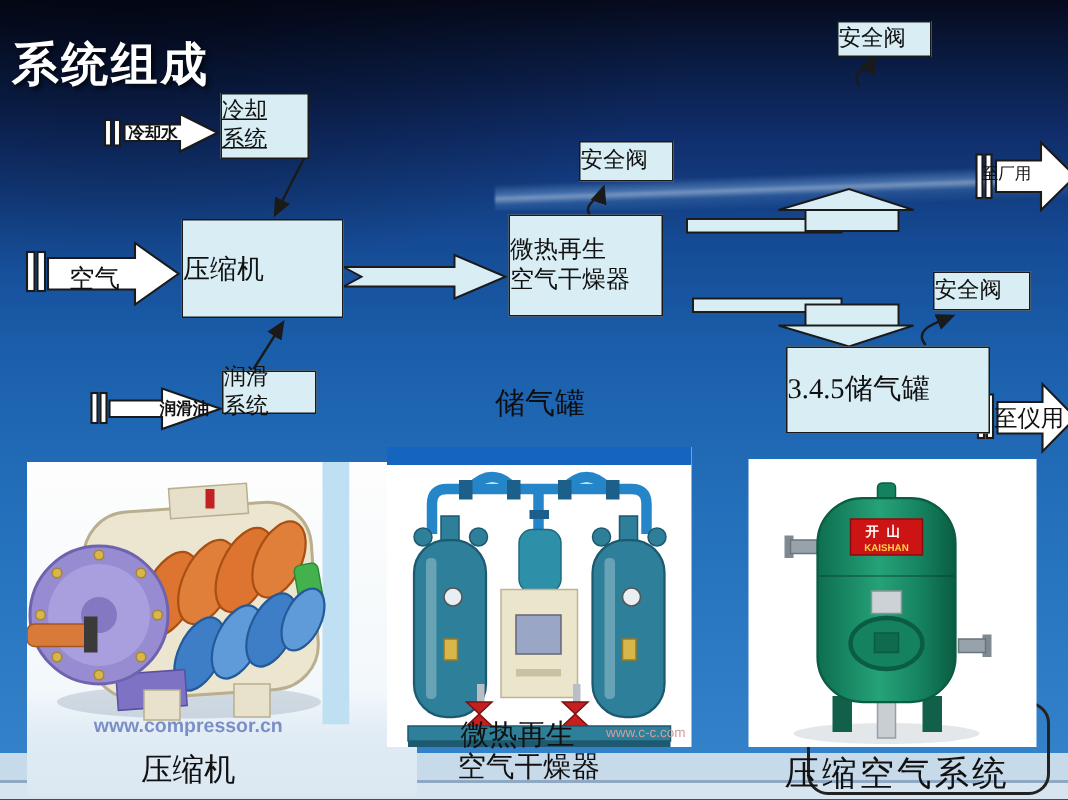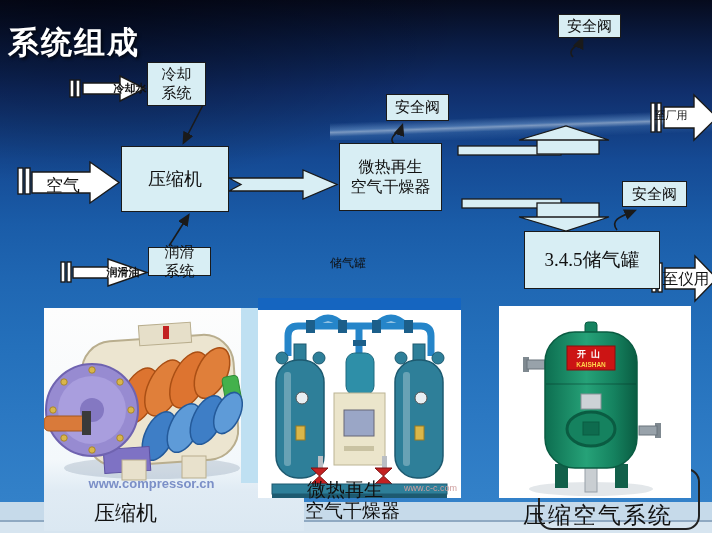--- a/index.html
+++ b/index.html
@@ -28,38 +28,37 @@
     text-shadow:2px 2px 3px rgba(0,0,0,0.65);
     text-align:right;
   }
   #diagram-svg{left:0;top:0;z-index:2;pointer-events:none;}
   .wa{fill:var(--arrow-fill,#fff);stroke:#1a1a1a;stroke-width:1.4;}
   .ba{fill:var(--block-arrow-fill,#d8eef4);stroke:#1a1a1a;stroke-width:1.3;}
   .cn{fill:none;stroke:#1a1a1a;stroke-width:1.6;}
   .dbox{
     background:var(--box-fill,#d8eef4);
     border:1.6px solid var(--box-border,#1a1a1a);
-    color:#111;display:flex;flex-direction:column;align-items:center;justify-content:center;
+    color:#111;display:flex;flex-direction:column;align-items:flex-start;justify-content:center;
     box-sizing:border-box;z-index:3;text-align:center;line-height:1.25;
   }
   .flow-label{z-index:4;color:#111;text-align:center;white-space:nowrap;}
-  #label-storage{left:330px;top:255px;font-size:12px;color:#0e0e0e;z-index:3;text-align:right;}
+  #label-storage{left:330px;top:255px;font-size:20px;color:#0e0e0e;z-index:3;text-align:right;}
   #bottom-strip{
     left:0;top:502px;width:712px;height:31px;z-index:1;
     background:linear-gradient(180deg,#c6daea 0 18px,#8fa9c2 18px 20px,#d7e5f0 20px 100%);
   }
   #caption3-outline{
     left:538px;top:468px;width:158px;height:58px;z-index:2;
     border:2px solid #222;border-radius:14px;background:transparent;
   }
   .panel{z-index:3;}
   #panel-compressor{
     left:18px;top:308px;width:260px;height:223px;
     background:linear-gradient(180deg,#fdfdfd 0%,#f3f8fb 68%,#e0ebf4 82%,#dbe8f2 100%);
-    margin-left:26px;
   }
   #panel-dryer{left:258px;top:298px;width:203px;height:200px;background:#fff;}
   #panel-tank{left:499px;top:306px;width:192px;height:192px;background:#fff;}
   .wm1{left:0;top:168px;width:215px;text-align:center;
        font-family:"Liberation Sans","DejaVu Sans",sans-serif;
        font-weight:700;font-size:13px;color:#7b8fc7;z-index:4;}
   .wm2{right:4px;top:185px;font-size:9px;color:#cf9f9f;z-index:4;
        font-family:"Liberation Sans","DejaVu Sans",sans-serif;}
   #caption1{left:18px;top:499px;width:215px;text-align:center;font-size:21px;color:#111;z-index:5;}
   #caption2a{left:307px;top:477px;font-size:19px;color:#111;z-index:5;}
@@ -121,21 +120,21 @@
       <polygon class="ba" points="519,217 609,217 566,231"></polygon>
     </g>
 
     <path class="cn" marker-end="url(#ah)" d="M203,105 L184,142"></path>
     <path class="cn" marker-end="url(#ah)" d="M169,246 L188,216"></path>
     <path class="cn" marker-end="url(#ah)" d="M394,144 C387,137 400,132 402,126"></path>
     <path class="cn" marker-end="url(#ah)" d="M573,57 C566,49 579,46 582,39"></path>
     <path class="cn" marker-end="url(#ah)" d="M617,230 C609,220 622,216 634,211"></path>
   </svg>
 
-  <div class="dbox abs" style="left:147px;top:62px;width:59px;height:44px;font-size:15px;">
+  <div class="dbox abs" style="left:147px;top:62px;width:59px;height:44px;font-size:15px;text-decoration:underline;">
     <span>冷却</span>
     <span>系统</span>
   </div>
   <div class="dbox abs" style="left:121px;top:146px;width:108px;height:66px;font-size:18px;">
     <span>压缩机</span>
   </div>
   <div class="dbox abs" style="left:148px;top:247px;width:63px;height:29px;font-size:15px;">
     <span>润滑</span>
     <span>系统</span>
   </div>
@@ -149,21 +148,21 @@
   <div class="dbox abs" style="left:558px;top:14px;width:63px;height:24px;font-size:15px;">
     <span>安全阀</span>
   </div>
   <div class="dbox abs" style="left:622px;top:181px;width:65px;height:26px;font-size:15px;">
     <span>安全阀</span>
   </div>
   <div class="dbox abs" style="left:524px;top:231px;width:136px;height:58px;font-size:19px;">
     <span>3.4.5储气罐</span>
   </div>
 
-  <span class="abs flow-label" style="left:84px;top:81px;width:36px;font-size:11px;font-weight:bold;padding-left:28px;">冷却水</span>
+  <span class="abs flow-label" style="left:84px;top:81px;width:36px;font-size:11px;font-weight:bold;">冷却水</span>
   <span class="abs flow-label" style="left:38px;top:174px;width:50px;font-size:17px;">空气</span>
   <span class="abs flow-label" style="left:74px;top:265px;width:34px;font-size:11px;font-weight:bold;padding-left:32px;">润滑油</span>
   <span class="abs flow-label" style="left:647px;top:108px;width:48px;font-size:11px;">至厂用</span>
   <span class="abs flow-label" style="left:662px;top:269px;width:48px;font-size:15.5px;">至仪用</span>
 
   <span id="label-storage" class="abs">储气罐</span>
 
   <div id="bottom-strip" class="abs"></div>
   <div id="caption3-outline" class="abs"></div>
 

